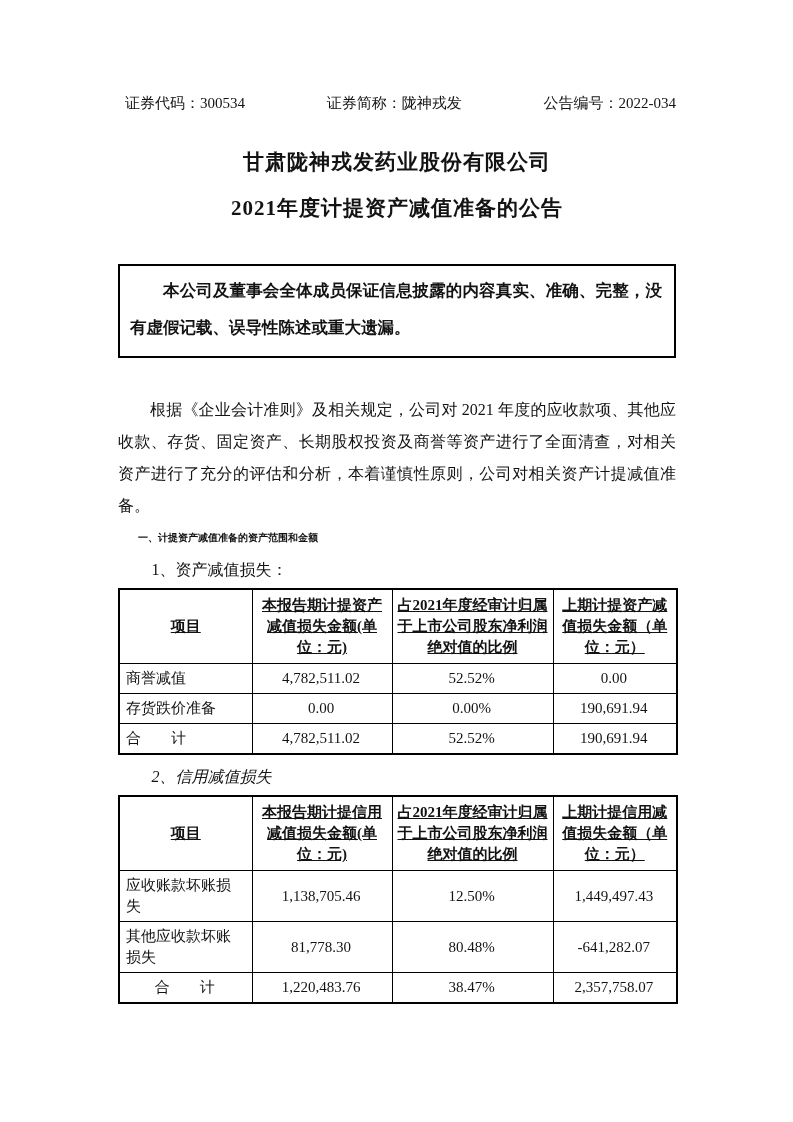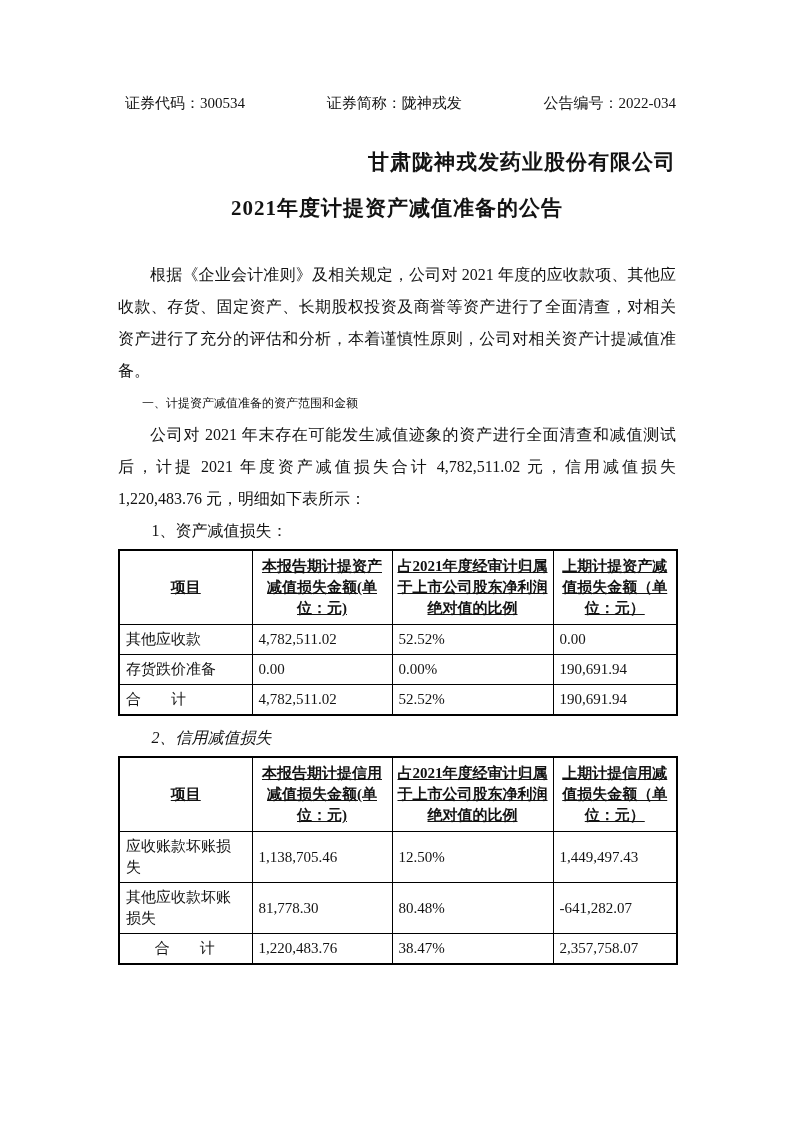--- a/index.html
+++ b/index.html
@@ -22,21 +22,21 @@
     line-height: 22px;
     padding-left: 7px;
   }
   .title {
     text-align: center;
     font-weight: bold;
     font-size: 21px;
     line-height: 30px;
     letter-spacing: 1px;
   }
-  .title-1 { margin-top: 33px; text-align: right; }
+  .title-1 { margin-top: 33px; }
   .title-2 { margin-top: 16px; }
   .disclaimer-box {
     margin-top: 41px;
     border: 2px solid #000;
     padding: 6px 12px 10px 10px;
     font-size: 16.5px;
     font-weight: bold;
     line-height: 37px;
     text-align: justify;
     text-indent: 2em;
@@ -44,22 +44,22 @@
   .para {
     margin: 0;
     font-size: 16px;
     line-height: 32px;
     text-align: justify;
     text-indent: 2em;
   }
   .intro-para { margin-top: 36px; }
   .section-heading {
     margin: 0;
-    font-size: 12px;
-    font-weight: normal;
+    font-size: 10px;
+    font-weight: bold;
     line-height: 32px;
     text-indent: 2em;
   }
   .sub-heading {
     margin: 0;
     font-size: 16px;
     line-height: 31px;
     text-indent: 2.1em;
   }
   table.impairment {
@@ -83,68 +83,70 @@
     text-decoration: underline;
   }
   table.impairment td {
     font-size: 15px;
     line-height: 21px;
     padding: 4px 8px 4px 6px;
     vertical-align: middle;
   }
   td.cell-item { text-align: left; }
   td.cell-item-center { text-align: center; }
-  td.cell-num { text-align: left; }
+  td.cell-num { text-align: center; }
   .col-item { width: 133px; }
   .col-current { width: 140px; }
   .col-ratio { width: 161px; }
   .col-prior { width: 124px; }
   .after-table { margin-top: 6px; font-style: italic; }
 </style>
 </head>
 <body>
 
 <div class="page">
 
   <div class="doc-header">
     <span>证券代码：300534</span>
     <span>证券简称：陇神戎发</span>
     <span>公告编号：2022-034</span>
   </div>
 
   <div class="title title-1">甘肃陇神戎发药业股份有限公司</div>
   <div class="title title-2">2021年度计提资产减值准备的公告</div>
 
+  <div class="disclaimer-box">
+    <span>本公司及董事会全体成员保证信息披露的内容真实、准确、完整，没有虚假记载、误导性陈述或重大遗漏。</span>
+  </div>
 
   <p class="para intro-para">根据《企业会计准则》及相关规定，公司对 2021 年度的应收款项、其他应收款、存货、固定资产、长期股权投资及商誉等资产进行了全面清查，对相关资产进行了充分的评估和分析，本着谨慎性原则，公司对相关资产计提减值准备。</p>
 
   <h3 class="section-heading">一、计提资产减值准备的资产范围和金额</h3>
 
-  <p class="para">公司对 2021 年末存在可能发生减值迹象的资产进行全面清查和减值测试后，计提 2021 年度资产减值损失合计 4,782,511.02 元，信用减值损失 1,220,483.76 元，明细如下表所示：</p>
 
   <p class="sub-heading">1、资产减值损失：</p>
 
   <table class="impairment">
     <colgroup>
       <col class="col-item">
         <col class="col-current">
         <col class="col-ratio">
         <col class="col-prior">
     </colgroup>
     <thead>
       <tr>
         <th>项目</th>
         <th>本报告期计提资产减值损失金额(单位：元)</th>
         <th>占2021年度经审计归属于上市公司股东净利润绝对值的比例</th>
         <th>上期计提资产减值损失金额（单位：元）</th>
       </tr>
     </thead>
     <tbody>
       <tr>
-        <td class="cell-item">其他应收款</td>
+        <td class="cell-item">商誉减值</td>
         <td class="cell-num">4,782,511.02</td>
         <td class="cell-num">52.52%</td>
         <td class="cell-num">0.00</td>
       </tr>
       <tr>
         <td class="cell-item">存货跌价准备</td>
         <td class="cell-num">0.00</td>
         <td class="cell-num">0.00%</td>
         <td class="cell-num">190,691.94</td>
       </tr>

